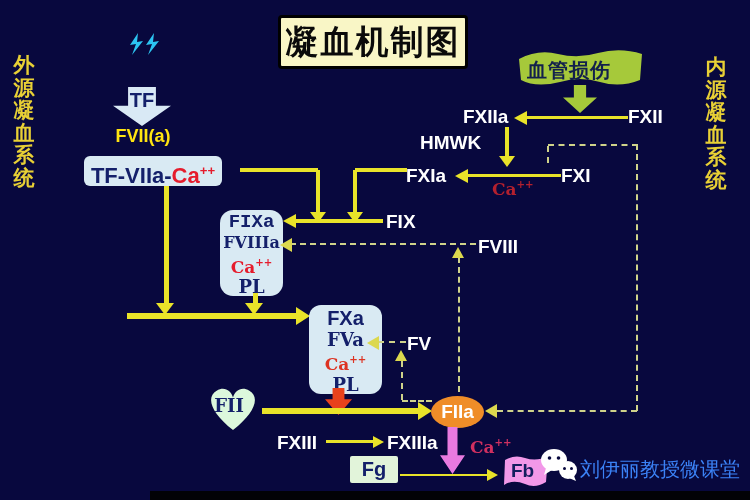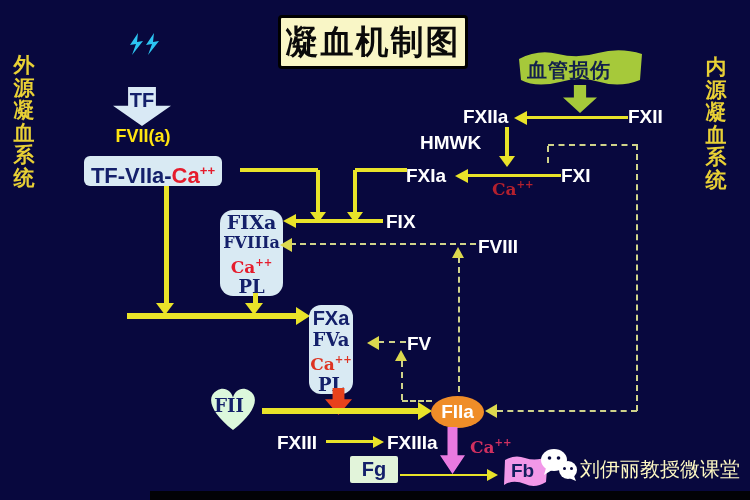--- a/index.html
+++ b/index.html
@@ -93,40 +93,40 @@
 
   <div class="yline" style="left:355px;top:168px;width:52px;height:4px;"></div>
   <div class="yline" style="left:353px;top:170px;width:4px;height:43px;"></div>
   <div class="ah ah-down-sm" style="left:347px;top:212px;"></div>
 
   <div class="txt" style="left:386px;top:211px;">FIX</div>
   <div class="yline" style="left:296px;top:219px;width:87px;height:4px;"></div>
   <div class="ah ah-left-y" style="left:283px;top:214px;"></div>
 
   <div class="box-blue" style="left:220px;top:210px;width:63px;height:84px;padding-top:2px;">
-    <div class="serif" style="font-weight:bold;font-size:19px;line-height:21px;">FIXa</div>
+    <div class="serif" style="font-weight:bold;font-size:19px;line-height:21px;font-family:Liberation Mono, monospace;">FIXa</div>
     <div class="serif" style="font-weight:bold;font-size:16px;line-height:19px;">FVIIIa</div>
     <div class="serif" style="font-weight:bold;font-size:17px;line-height:20px;color:#e51c2c;">
       <span>Ca</span><sup>++</sup>
     </div>
     <div class="serif" style="font-weight:bold;font-size:18px;line-height:20px;">PL</div>
   </div>
 
   <div class="txt" style="left:478px;top:236px;">FVIII</div>
   <div class="dashh" style="left:290px;top:243px;width:186px;"></div>
   <div class="ah ah-left-d" style="left:280px;top:238px;"></div>
   <div class="dashv" style="left:458px;top:257px;height:135px;"></div>
   <div class="ah ah-up-d" style="left:452px;top:247px;"></div>
 
   <div class="yline" style="left:127px;top:313px;width:170px;height:6px;"></div>
   <div class="ah ah-right-y" style="left:296px;top:307px;"></div>
   <div class="yline" style="left:253px;top:293px;width:5px;height:11px;"></div>
   <div class="ah ah-down-y" style="left:245px;top:303px;"></div>
 
-  <div class="box-blue" style="left:309px;top:305px;width:44px;height:86px;border-radius:12px;padding-top:3px;">
+  <div class="box-blue" style="left:309px;top:305px;width:73px;height:86px;border-radius:12px;padding-top:3px;">
     <div style="font-weight:bold;font-size:20px;line-height:21px;">FXa</div>
     <div class="serif" style="font-weight:bold;font-size:18px;line-height:21px;">FVa</div>
     <div class="serif" style="font-weight:bold;font-size:17px;line-height:19px;color:#dd3322;">
       <span>Ca</span><sup>++</sup>
     </div>
     <div class="serif" style="font-weight:bold;font-size:18px;line-height:21px;">PL</div>
   </div>
 
   <div class="txt" style="left:407px;top:333px;">FV</div>
   <div class="dashh" style="left:378px;top:341px;width:28px;"></div>
@@ -186,17 +186,17 @@
       <ellipse cx="14" cy="13" rx="13" ry="11" fill="#ffffff"></ellipse>
       <path d="M6 21 L4 28 L12 23 Z" fill="#ffffff"></path>
       <circle cx="9.5" cy="11" r="1.8" fill="#08083e"></circle>
       <circle cx="18.5" cy="11" r="1.8" fill="#08083e"></circle>
       <circle cx="28" cy="23" r="9" fill="#ffffff"></circle>
       <path d="M34 29 L36 34 L29 31 Z" fill="#ffffff"></path>
       <circle cx="24.5" cy="21.5" r="1.5" fill="#08083e"></circle>
       <circle cx="31.5" cy="21.5" r="1.5" fill="#08083e"></circle>
     </svg>
   </span>
-  <div class="abs" style="left:580px;top:456px;color:#fef9c3;font-size:20px;white-space:nowrap;">刘伊丽教授微课堂</div>
+  <div class="abs" style="left:580px;top:456px;color:#3b82f6;font-size:20px;white-space:nowrap;">刘伊丽教授微课堂</div>
 
   <div class="abs" style="left:150px;top:491px;width:600px;height:9px;background:#020206;"></div>
 
 </div>
 
 </body></html>

